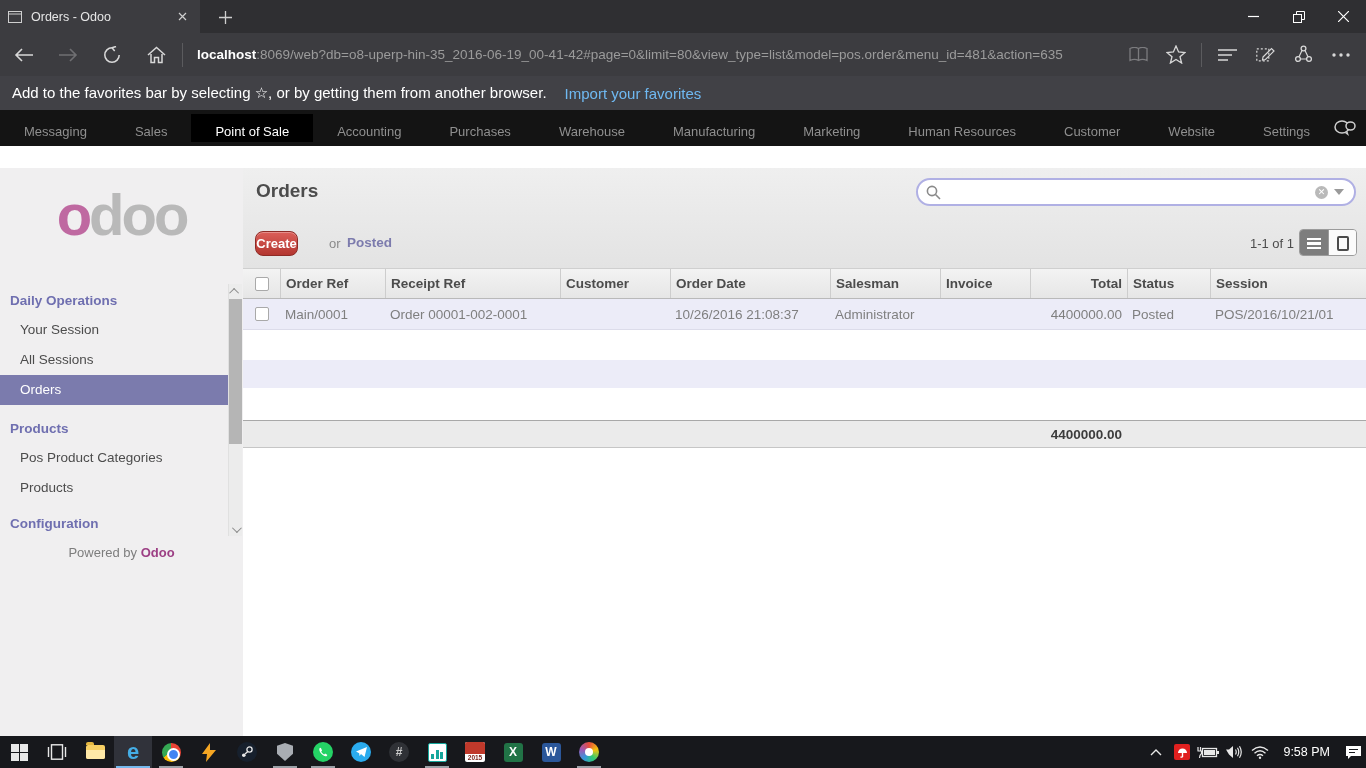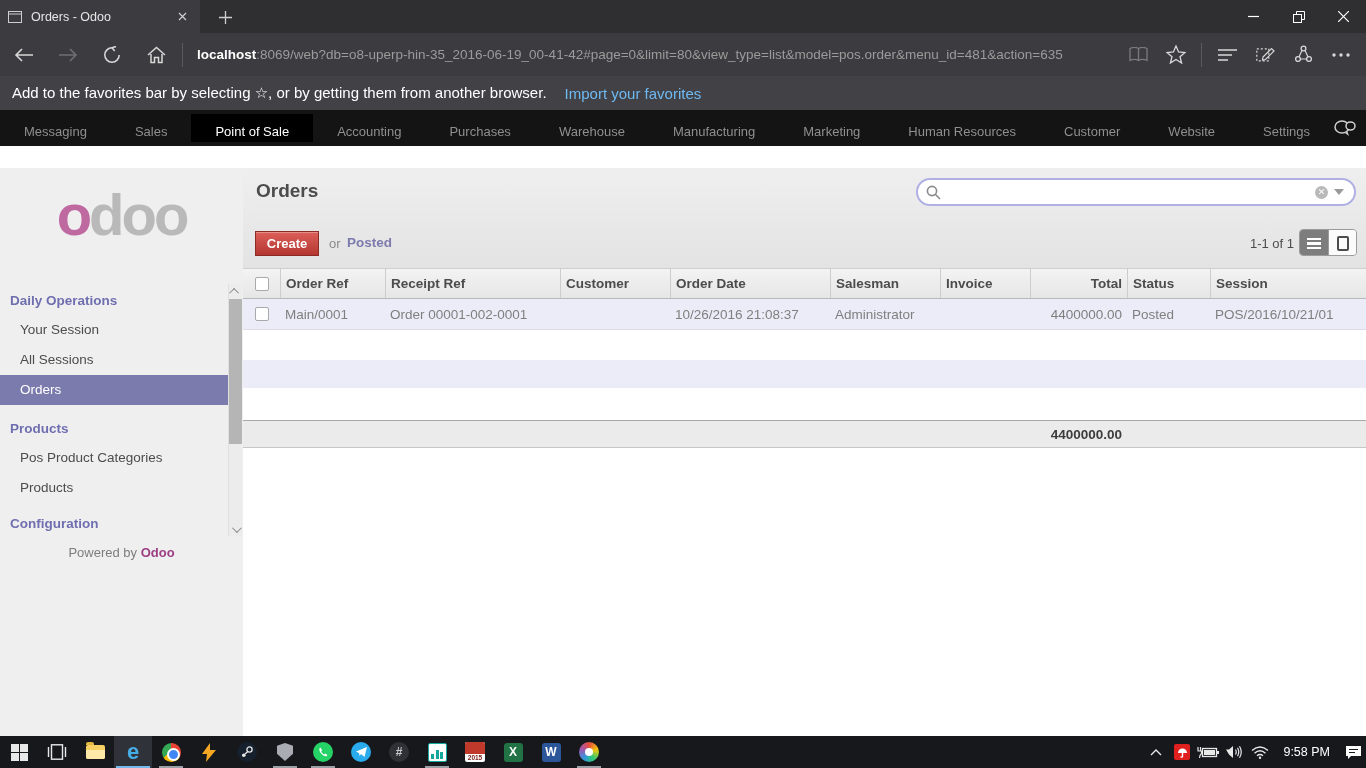--- a/index.html
+++ b/index.html
@@ -54,21 +54,21 @@
   .sb-scroll .arr { position:absolute; left:0; width:13px; height:14px; display:flex; align-items:center; justify-content:center; }
   .sb-scroll .arr.up { top:0; } .sb-scroll .arr.down { bottom:0; }
   .sb-thumb { position:absolute; left:0; top:15px; width:13px; height:145px; background:#b5b5b5; }
   .chev { width:7px; height:7px; border-left:1.6px solid #8a8a8a; border-top:1.6px solid #8a8a8a; }
   .chev.up { transform:rotate(45deg) translateY(2px); } .chev.down { transform:rotate(225deg) translateY(2px); }
 
   
   .main { position:relative; flex:1; height:590px; background:#ffffff; }
   .control-panel { position:absolute; top:0; left:0; right:0; height:100px; background:linear-gradient(#efefef,#e3e3e3); }
   .page-title { position:absolute; left:13px; top:12px; font-size:19px; font-weight:bold; color:#4c4c4c; }
-  .btn-create { position:absolute; left:12px; top:63px; width:64px; height:25px; background:linear-gradient(#dc5f59,#b33630); border:1px solid #8e2b26; border-radius:0; color:#fff; font-size:13px; font-weight:bold; text-align:center; line-height:23px; box-shadow:inset 0 1px rgba(255,255,255,.3); cursor:pointer; }
+  .btn-create { position:absolute; left:12px; top:63px; width:43px; height:25px; background:linear-gradient(#dc5f59,#b33630); border:1px solid #8e2b26; border-radius:8px; color:#fff; font-size:13px; font-weight:bold; text-align:center; line-height:23px; box-shadow:inset 0 1px rgba(255,255,255,.3); cursor:pointer; }
   .or-label { position:absolute; left:86px; top:68px; font-size:13px; color:#8a8a8a; }
   .import-link { position:absolute; left:104px; top:67px; font-size:13.5px; color:#7c7bad; font-weight:bold; cursor:pointer; }
   .searchbox { position:absolute; right:10px; top:10px; width:440px; height:28px; background:#fff; border:2px solid #b0b0e4; border-radius:15px; display:flex; align-items:center; }
   .searchbox input { flex:1; border:none; outline:none; font-size:13px; background:transparent; }
   .search-mag { margin:0 6px 0 8px; display:flex; }
   .search-clear { width:13px; height:13px; border-radius:50%; background:#b9b9b9; color:#fff; font-size:9px; line-height:13px; text-align:center; margin-right:6px; }
   .search-caret { width:0; height:0; border-left:5px solid transparent; border-right:5px solid transparent; border-top:6px solid #9a9a9a; margin-right:10px; }
   .pager { position:absolute; right:72px; top:68px; font-size:13px; color:#4c4c4c; }
   .switcher { position:absolute; right:9px; top:61px; display:flex; border:1px solid #9b9b9b; border-radius:4px; overflow:hidden; height:27px; }
   .sw-btn { width:28px; height:27px; display:flex; align-items:center; justify-content:center; background:#fbfbfb; }

